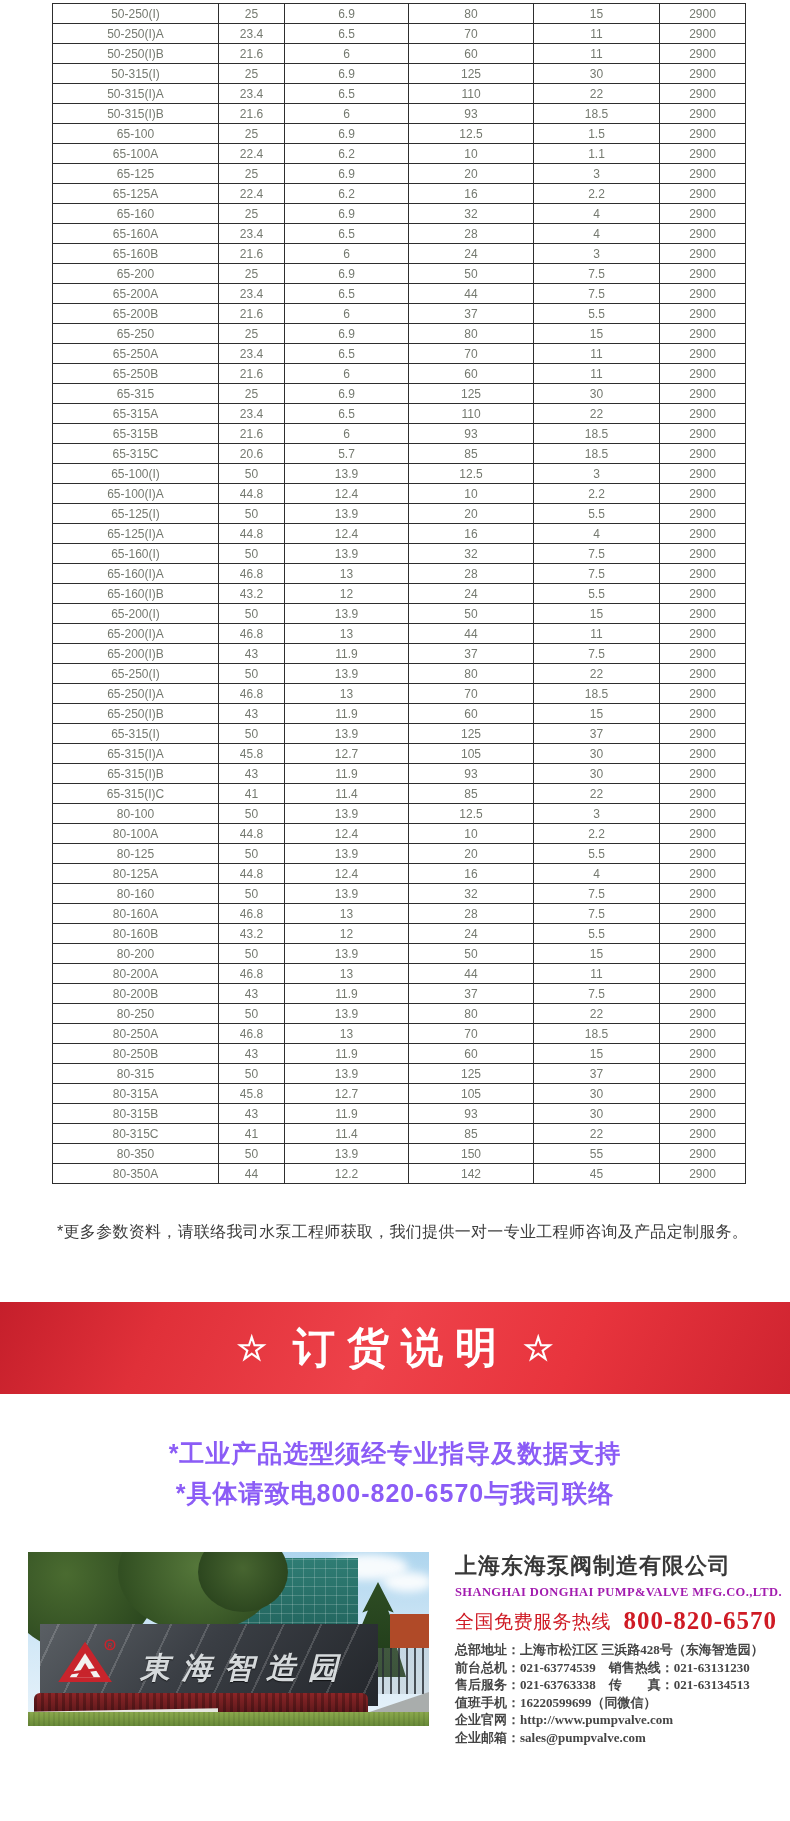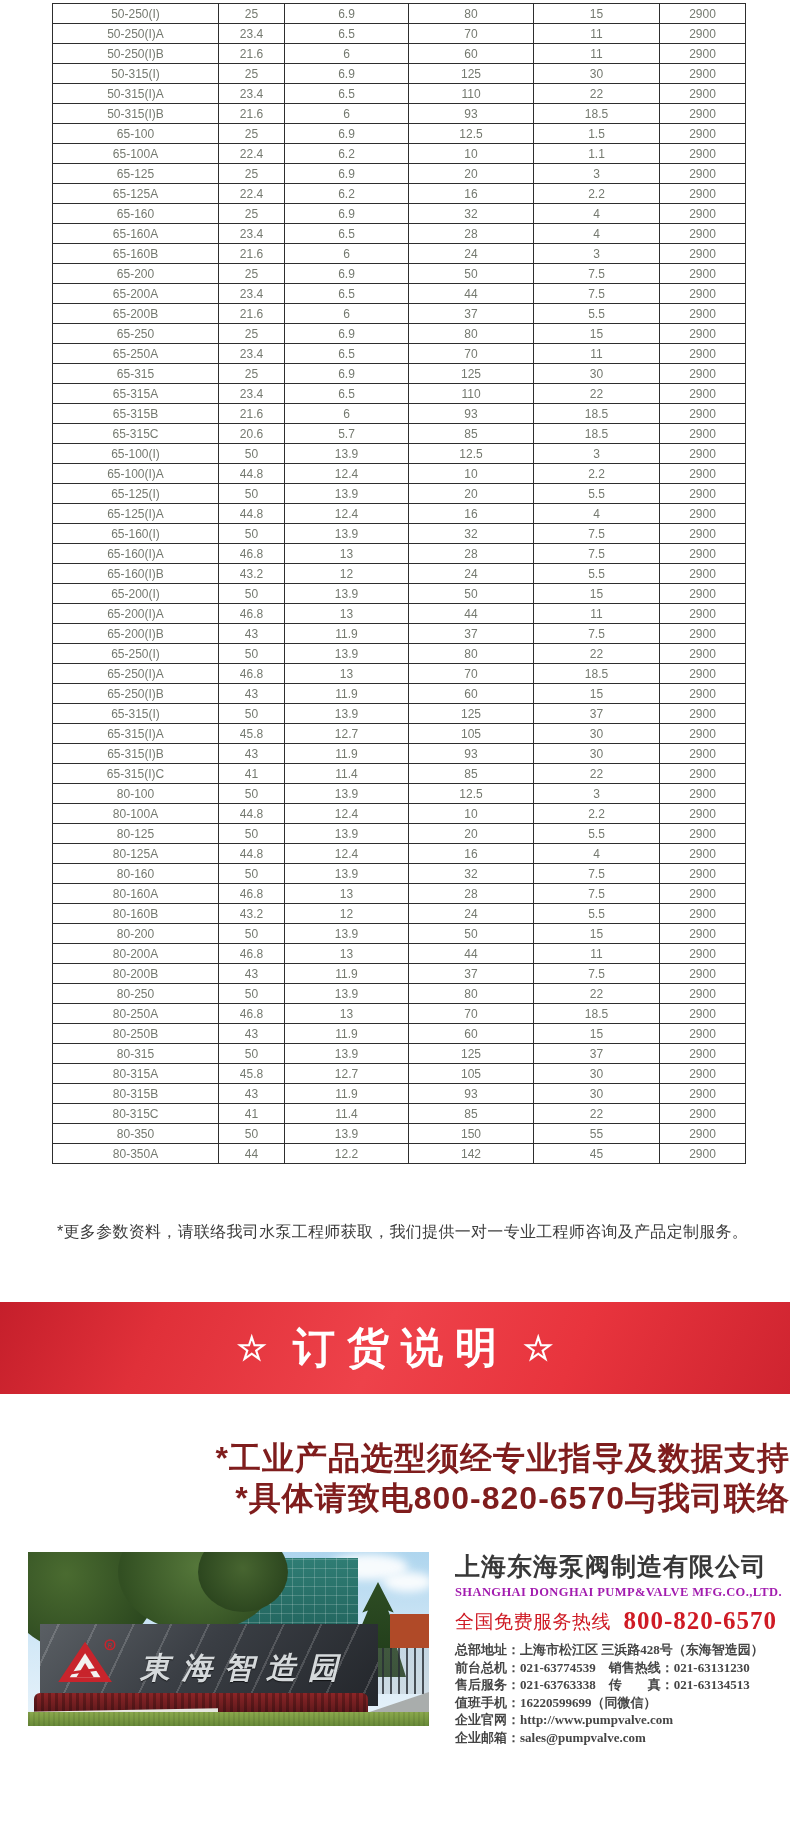--- a/index.html
+++ b/index.html
@@ -26,22 +26,22 @@
     position:absolute;left:0;top:1302px;width:790px;height:92px;
     background:linear-gradient(115deg,#c51f2b 0%,#e03039 20%,#ee424a 48%,#e8343d 72%,#cf2430 100%);
     display:flex;align-items:center;justify-content:center;
   }
   .banner .star{color:#ffffff;font-size:34px;font-weight:bold;line-height:1;}
   .banner .banner-title{
     color:#ffffff;font-size:42px;font-weight:bold;letter-spacing:12px;
     margin:0 14px 0 26px;line-height:1;
   }
   
-  .notice{position:absolute;left:0;width:790px;text-align:right;
-    color:#7f1d1d;font-weight:bold;font-size:32px;letter-spacing:1px;}
+  .notice{position:absolute;left:0;width:790px;text-align:center;
+    color:#8b5cf6;font-weight:bold;font-size:25px;letter-spacing:1px;}
   .notice.l1{top:1437px;}
   .notice.l2{top:1477px;}
   
   .company-photo{
     position:absolute;left:28px;top:1552px;width:401px;height:174px;overflow:hidden;
     background:linear-gradient(180deg,#aed5ee 0%,#d4e9f7 55%,#e8f3fa 100%);
     font-style:italic;
   }
   .ph{position:absolute;}
   .cloud{background:#ffffff;border-radius:50%;filter:blur(4px);opacity:.9;}
@@ -84,21 +84,21 @@
     left:0;top:160px;width:401px;height:14px;
     background:
       repeating-linear-gradient(90deg,rgba(0,0,0,.08) 0 2px,transparent 2px 5px),
       linear-gradient(180deg,#8aa84c,#688a38);
   }
   .driveway{left:300px;top:140px;width:101px;height:34px;background:#a9adac;
     clip-path:polygon(100% 0,100% 100%,0 100%);}
   .logo-badge{left:30px;top:86px;width:58px;height:46px;}
   
   .company-info{position:absolute;left:455px;top:1550px;width:325px;}
-  .cname{font-size:25px;font-weight:bold;color:#383838;letter-spacing:1px;line-height:32px;white-space:nowrap;}
+  .cname{font-size:22px;font-weight:bold;color:#383838;letter-spacing:1px;line-height:32px;white-space:nowrap;}
   .cname-en{
     font-family:"Liberation Serif",serif;font-size:12.5px;font-weight:bold;color:#a21caf;
     letter-spacing:.4px;margin-top:3px;white-space:nowrap;
   }
   .hotline{margin-top:7px;color:#cf1a24;white-space:nowrap;}
   .hotline .hl-label{font-size:19px;font-weight:normal;letter-spacing:.5px;}
   .hotline .hl-number{
     font-family:"Liberation Serif",serif;font-size:25px;font-weight:bold;letter-spacing:1px;
     vertical-align:-1px;margin-left:8px;text-align:center;
   }
@@ -256,20 +256,28 @@
           <td>6.9</td>
           <td>80</td>
           <td>15</td>
           <td>2900</td>
         </tr>
         <tr>
           <td>65-250A</td>
           <td>23.4</td>
           <td>6.5</td>
           <td>70</td>
+          <td>11</td>
+          <td>2900</td>
+        </tr>
+        <tr>
+          <td>65-250B</td>
+          <td>21.6</td>
+          <td>6</td>
+          <td>60</td>
           <td>11</td>
           <td>2900</td>
         </tr>
         <tr>
           <td>65-315</td>
           <td>25</td>
           <td>6.9</td>
           <td>125</td>
           <td>30</td>
           <td>2900</td>

